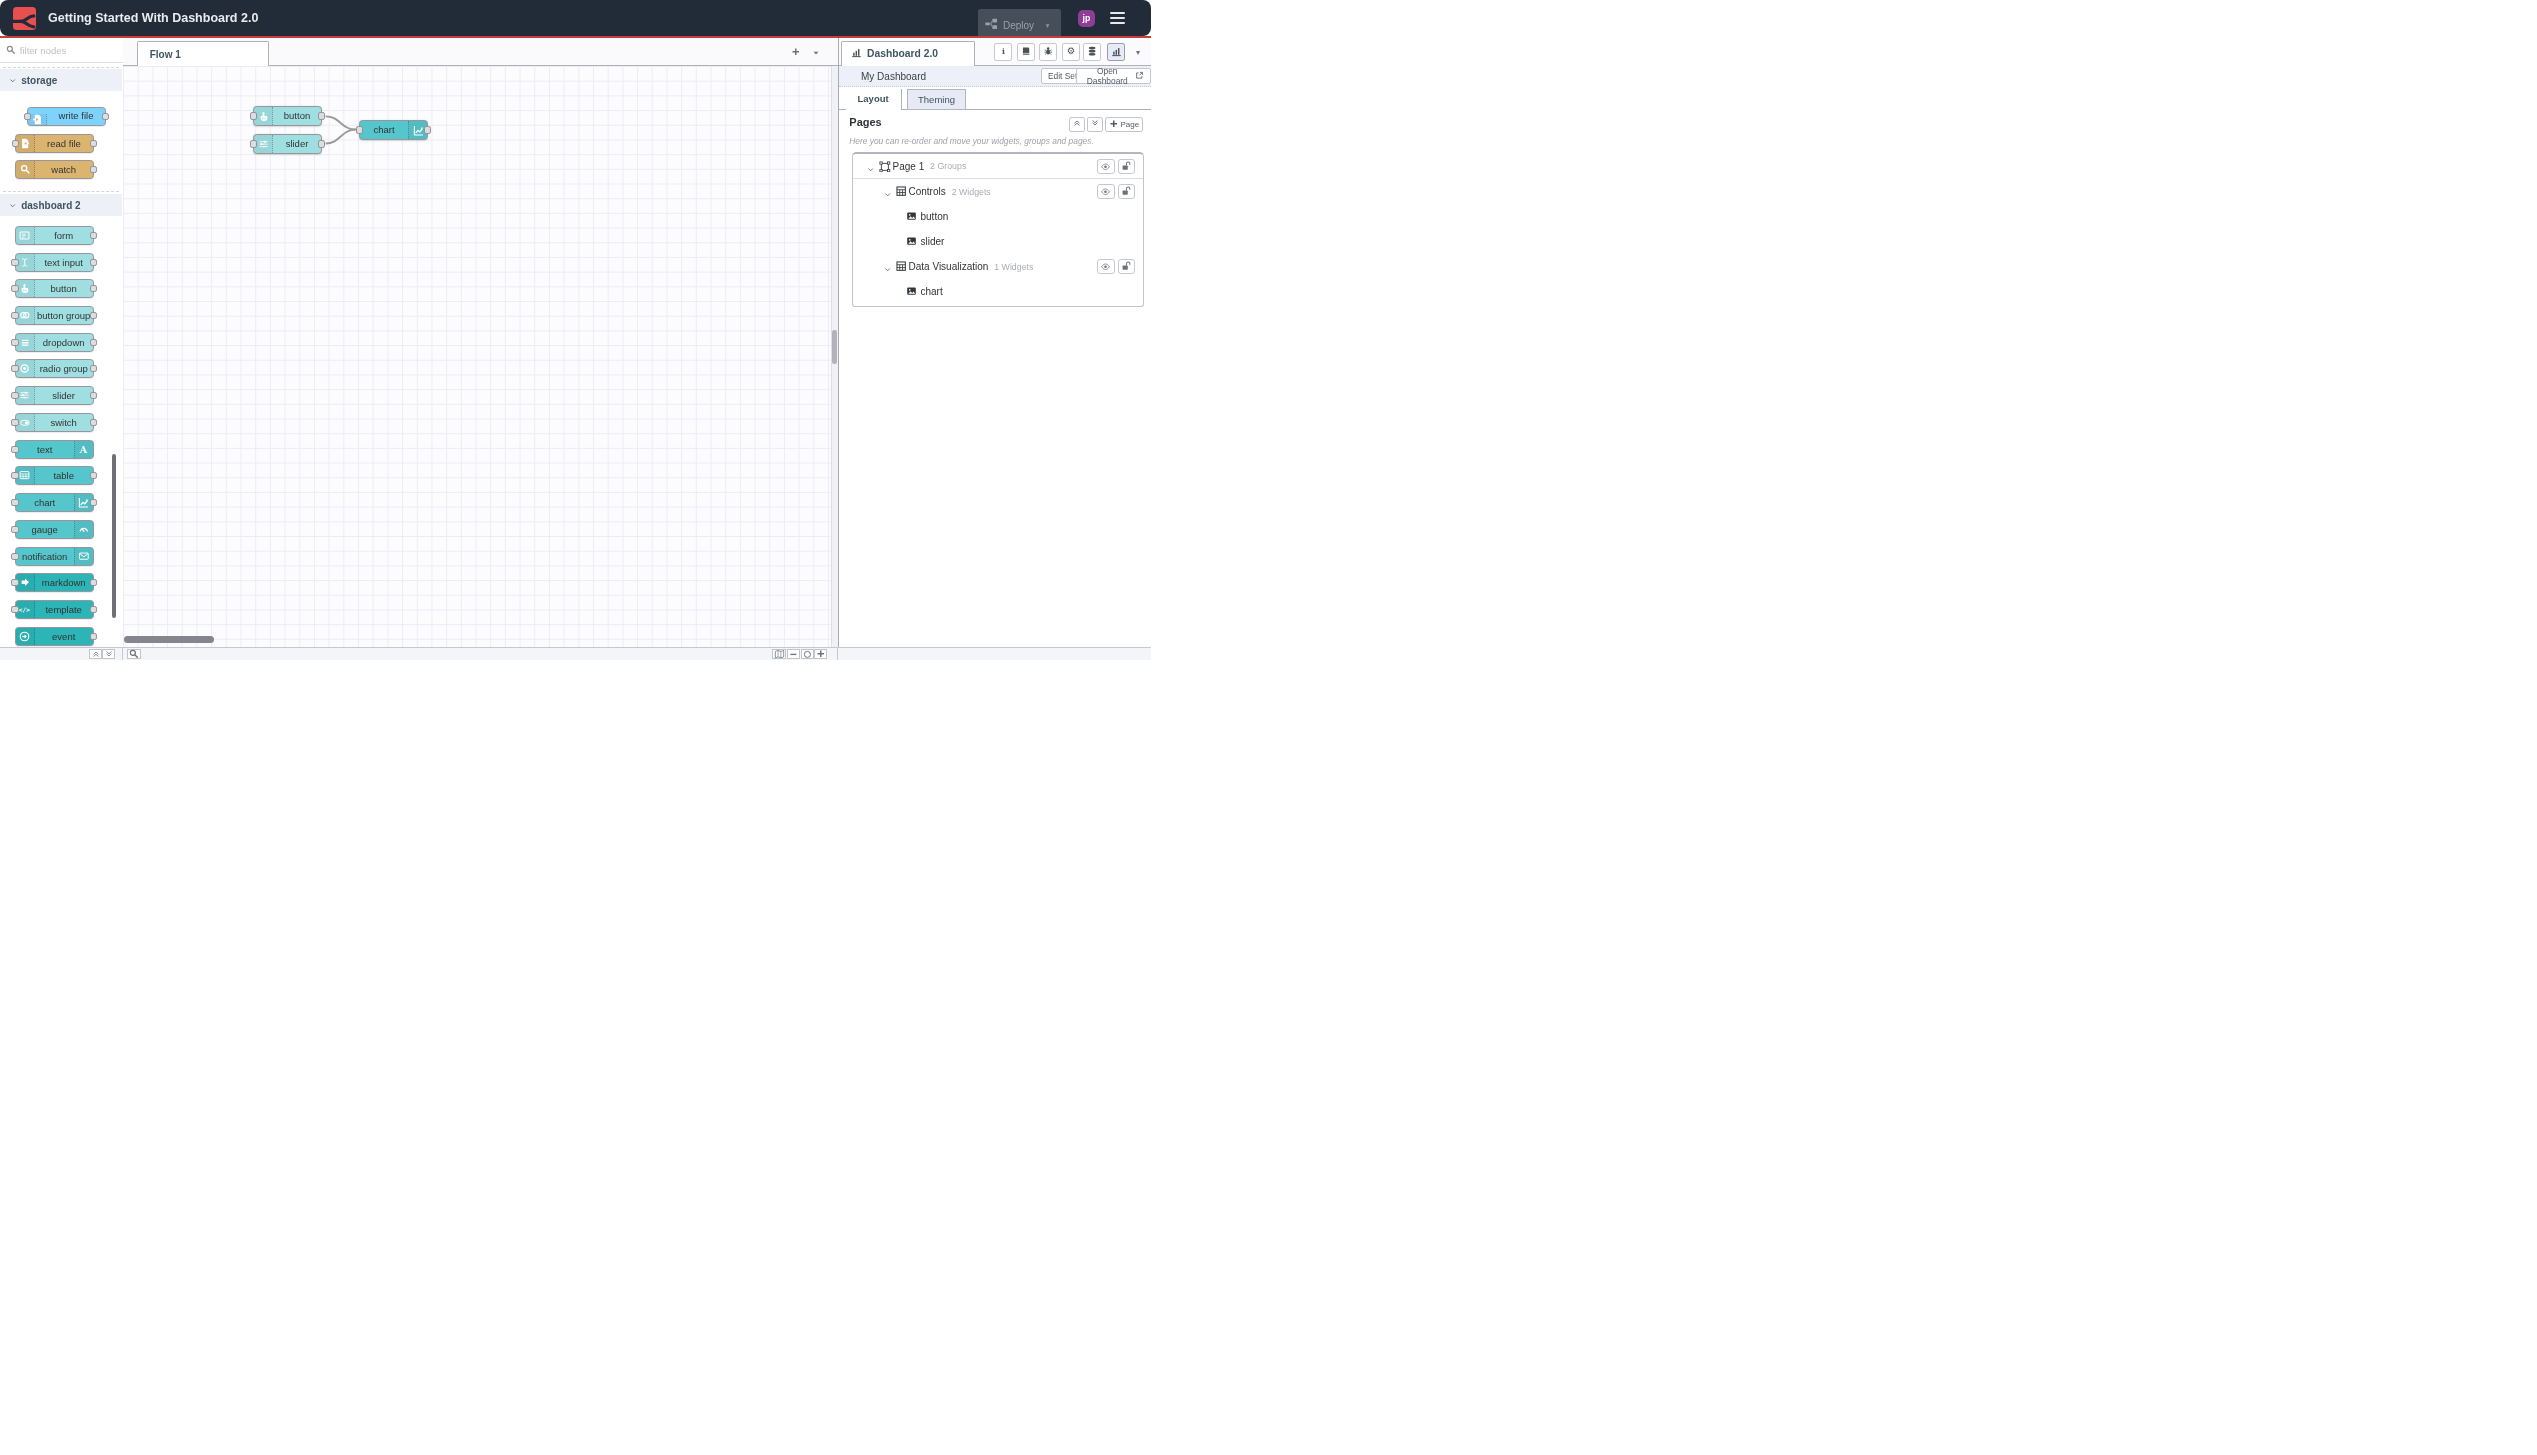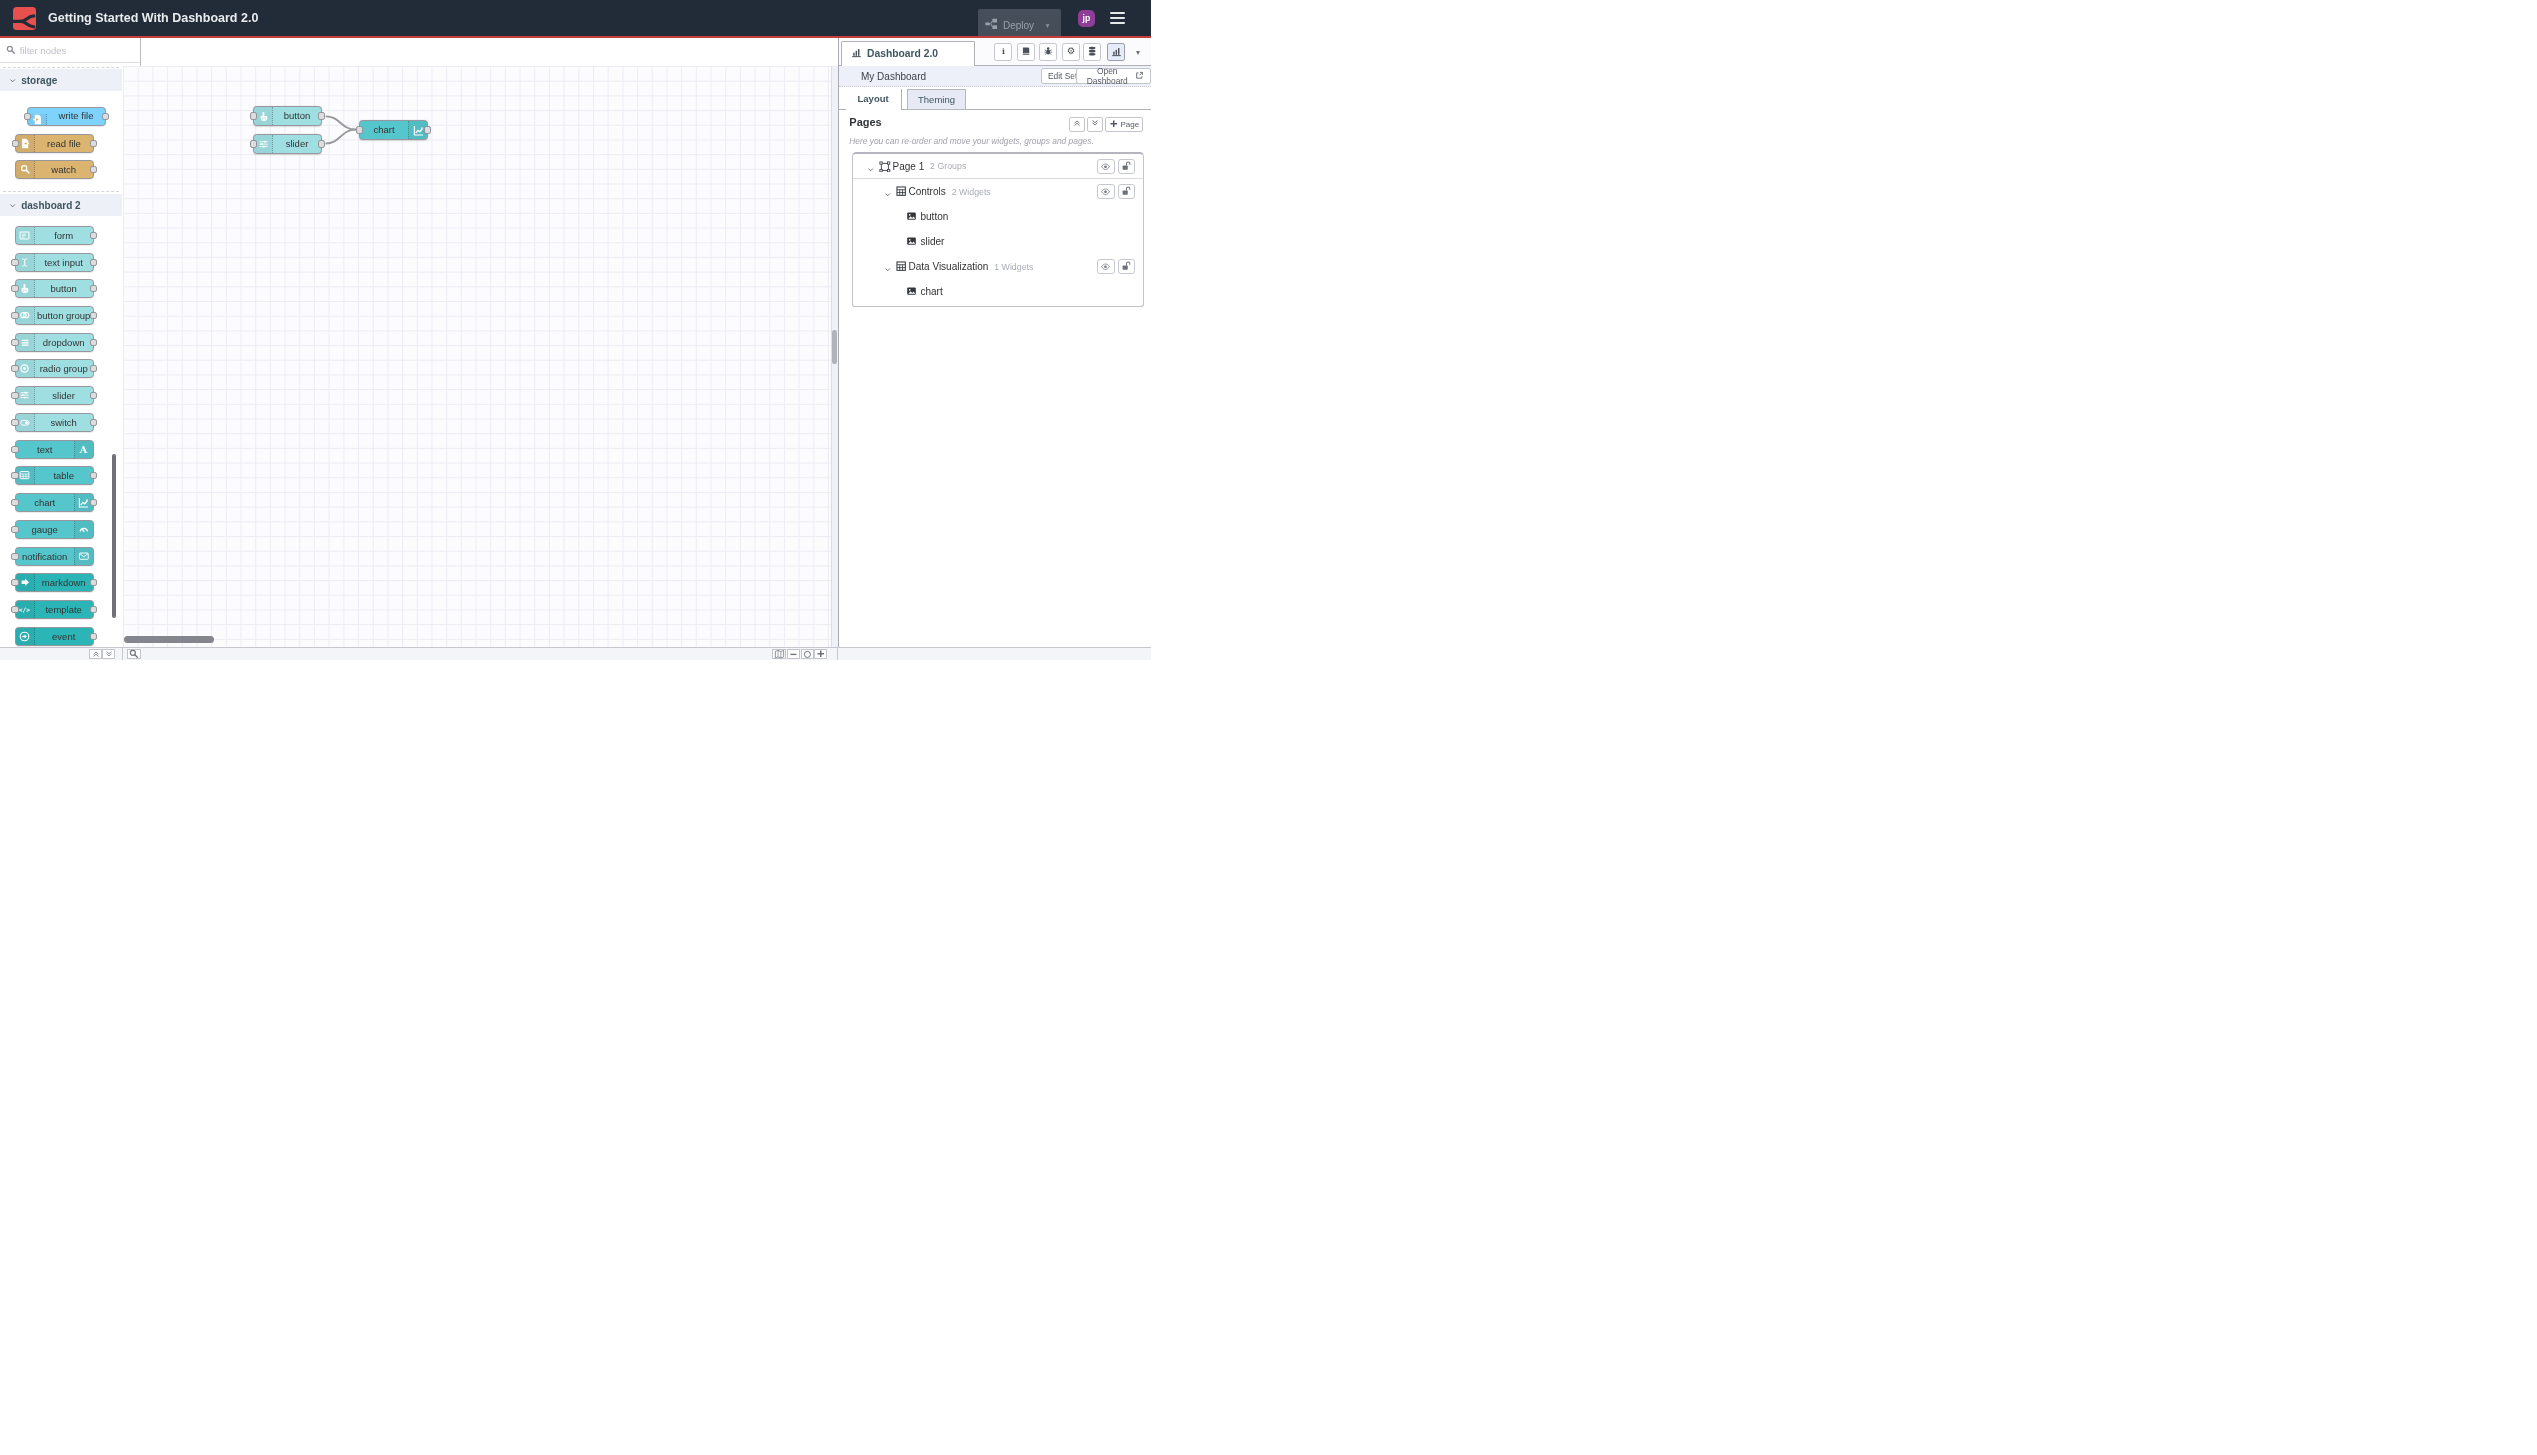--- a/index.html
+++ b/index.html
@@ -1,21 +1,21 @@
 <!DOCTYPE html>
 <html style="font-size:11.7px"><head>
 <meta charset="utf-8">
 <style>
   * { margin:0; padding:0; box-sizing:border-box; }
   html,body { width:1151px; height:660px; overflow:hidden;
     font-family:"Liberation Sans","DejaVu Sans",sans-serif; background:#fff; }
   .app { position:relative; width:1151px; height:660px; }
 
   
-  .header { position:absolute; left:0; top:0; right:0; height:36px; background:#222B38; }
+  .header { position:absolute; left:0; top:0; right:0; height:36px; background:#222B38;border-radius:8px; }
   .logo { position:absolute; left:12.5px; top:6.6px; width:23px; height:23px; }
   .app-title { position:absolute; left:48px; top:0; height:36px; line-height:36px;
     color:#E9ECEF; font-size:12.5px; font-weight:bold; }
   .deploy-btn { position:absolute; left:978px; top:8.8px; width:83px; height:33px;
     background:#454E59; border-radius:2.2px; display:flex; align-items:center; padding:0 6.6px; cursor:default; }
   .deploy-btn .dlabel { color:#99A2AC; font-size:10px; margin-left:5.9px; }
   .deploy-btn .dcaret { color:#8A939F; font-size:7.3px; margin-left:11.7px; }
   .avatar { position:absolute; left:1078px; top:9.5px; width:17px; height:17px; border-radius:5.1px;
     color:#fff; font-size:8.8px; font-weight:bold; text-align:center; line-height:17px; }
   .burger { position:absolute; left:1110px; top:11.7px; width:15.4px; height:12.5px;
@@ -387,20 +387,35 @@
             </svg>
           </div>
           <span class="nlabel">event</span>
           <div class="port out"></div>
         </div>
       </div>
     <div class="p-scroll"></div>
   </div>
 
   <div class="canvas">
+    <div class="tabbar">
+      <div class="flow-tab">Flow 1</div>
+      <div class="tab-actions" id="tab-actions">
+          <div class="tbtn">
+            <span><svg width="9.5" height="9.5" viewBox="0 0 16 16">
+                <path d="M8 2.5v11M2.5 8h11" stroke="#6B727B" stroke-width="2.6"></path>
+              </svg></span>
+          </div>
+          <div class="tbtn">
+            <span><svg width="8" height="8" viewBox="0 0 16 16">
+                <path d="M3 5.5h10L8 11z" fill="#6B727B"></path>
+              </svg></span>
+          </div>
+        </div>
+    </div>
     <div class="canvas-area">
       <svg class="wires" id="wires" viewBox="0 0 974 791">
           <path d="M276,68.5 C296,68.5 297,86.5 317,86.5" fill="none" stroke="#999999" stroke-width="2.6"></path>
           <path d="M276,105.5 C296,105.5 297,86.5 317,86.5" fill="none" stroke="#999999" stroke-width="2.6"></path>
         </svg>
       <div id="canvas-nodes">
           <div class="fnode" style="left: 130px; top: 40px; width: 69px; background: rgb(159, 223, 226); height: 20px;">
             <div class="nicon l" style="color: rgb(159, 223, 226);">
               <svg width="11" height="11" viewBox="0 0 16 16">
                 <rect x="6.6" y="1.3" width="2.7" height="8" rx="1.35" fill="#fff"></rect>

